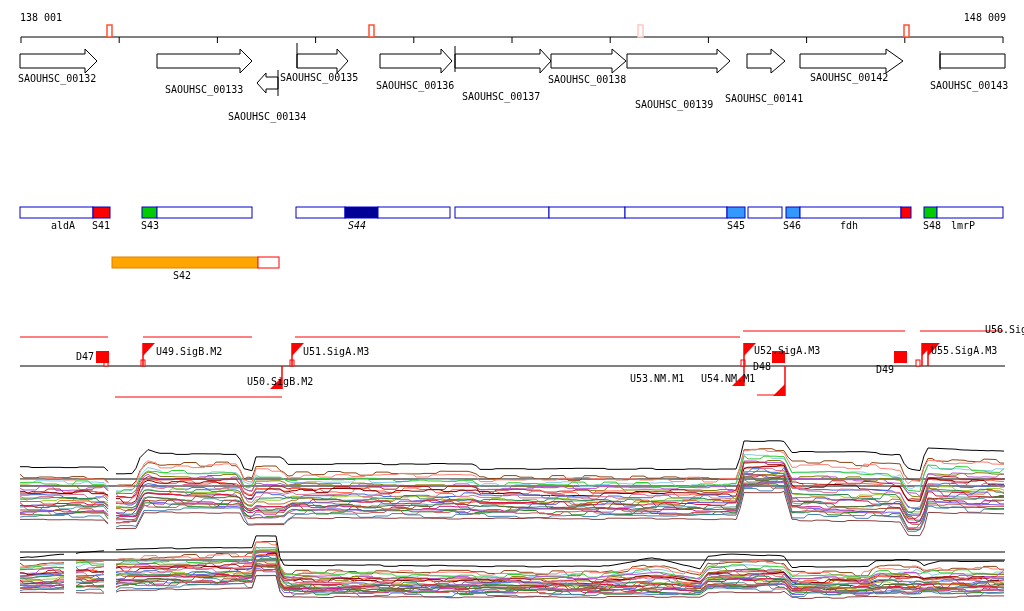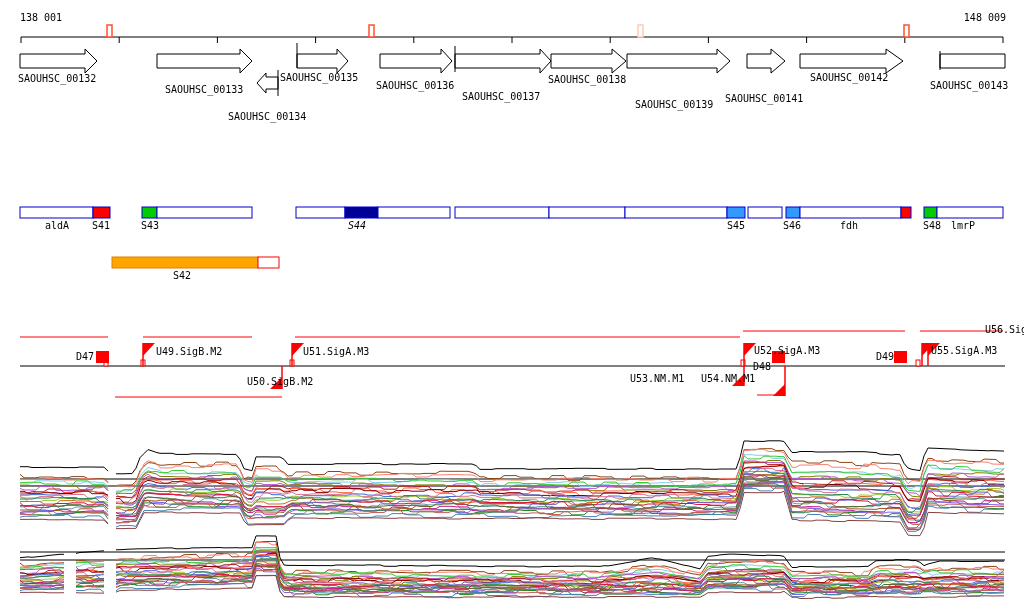--- a/index.html
+++ b/index.html
@@ -251,35 +251,35 @@
       <div class="lbl" style="left: 165px; top: 84px;">SAOUHSC_00133</div>
       <div class="lbl" style="left: 228px; top: 111px;">SAOUHSC_00134</div>
       <div class="lbl" style="left: 280px; top: 72px;">SAOUHSC_00135</div>
       <div class="lbl" style="left: 376px; top: 80px;">SAOUHSC_00136</div>
       <div class="lbl" style="left: 462px; top: 91px;">SAOUHSC_00137</div>
       <div class="lbl" style="left: 548px; top: 74px;">SAOUHSC_00138</div>
       <div class="lbl" style="left: 635px; top: 80px; margin-top: 19px;">SAOUHSC_00139</div>
       <div class="lbl" style="left: 725px; top: 93px;">SAOUHSC_00141</div>
       <div class="lbl" style="left: 810px; top: 72px;">SAOUHSC_00142</div>
       <div class="lbl" style="left: 930px; top: 80px;">SAOUHSC_00143</div>
-      <div class="lbl center" style="left: 57px; top: 220px;">aldA</div>
+      <div class="lbl center" style="left: 63px; top: 220px;">aldA</div>
       <div class="lbl center" style="left: 101px; top: 220px;">S41</div>
       <div class="lbl center" style="left: 150px; top: 220px;">S43</div>
       <div class="lbl center" style="left: 357px; top: 220px; font-style: italic;">S44</div>
       <div class="lbl center" style="left: 736px; top: 220px;">S45</div>
       <div class="lbl center" style="left: 792px; top: 220px;">S46</div>
       <div class="lbl center" style="left: 849px; top: 220px;">fdh</div>
       <div class="lbl center" style="left: 932px; top: 220px;">S48</div>
       <div class="lbl center" style="left: 963px; top: 220px;">lmrP</div>
       <div class="lbl center" style="left: 182px; top: 270px;">S42</div>
       <div class="lbl" style="left: 156px; top: 346px;">U49.SigB.M2</div>
       <div class="lbl" style="left: 303px; top: 346px;">U51.SigA.M3</div>
       <div class="lbl" style="left: 754px; top: 345px;">U52.SigA.M3</div>
       <div class="lbl" style="left: 931px; top: 345px;">U55.SigA.M3</div>
       <div class="lbl" style="left: 937px; top: 324px; padding-left: 48px;">U56.SigA.M3</div>
       <div class="lbl" style="left: 76px; top: 351px;">D47</div>
       <div class="lbl" style="left: 753px; top: 351px; margin-top: 10px;">D48</div>
-      <div class="lbl" style="left: 876px; top: 351px;">D49</div>
+      <div class="lbl" style="left: 876px; top: 364px;">D49</div>
       <div class="lbl" style="left: 207px; top: 376px; padding-left: 40px;">U50.SigB.M2</div>
       <div class="lbl" style="left: 630px; top: 373px;">U53.NM.M1</div>
       <div class="lbl" style="left: 701px; top: 373px;">U54.NM.M1</div>
     </div>
 </div>
 
 </body></html>

